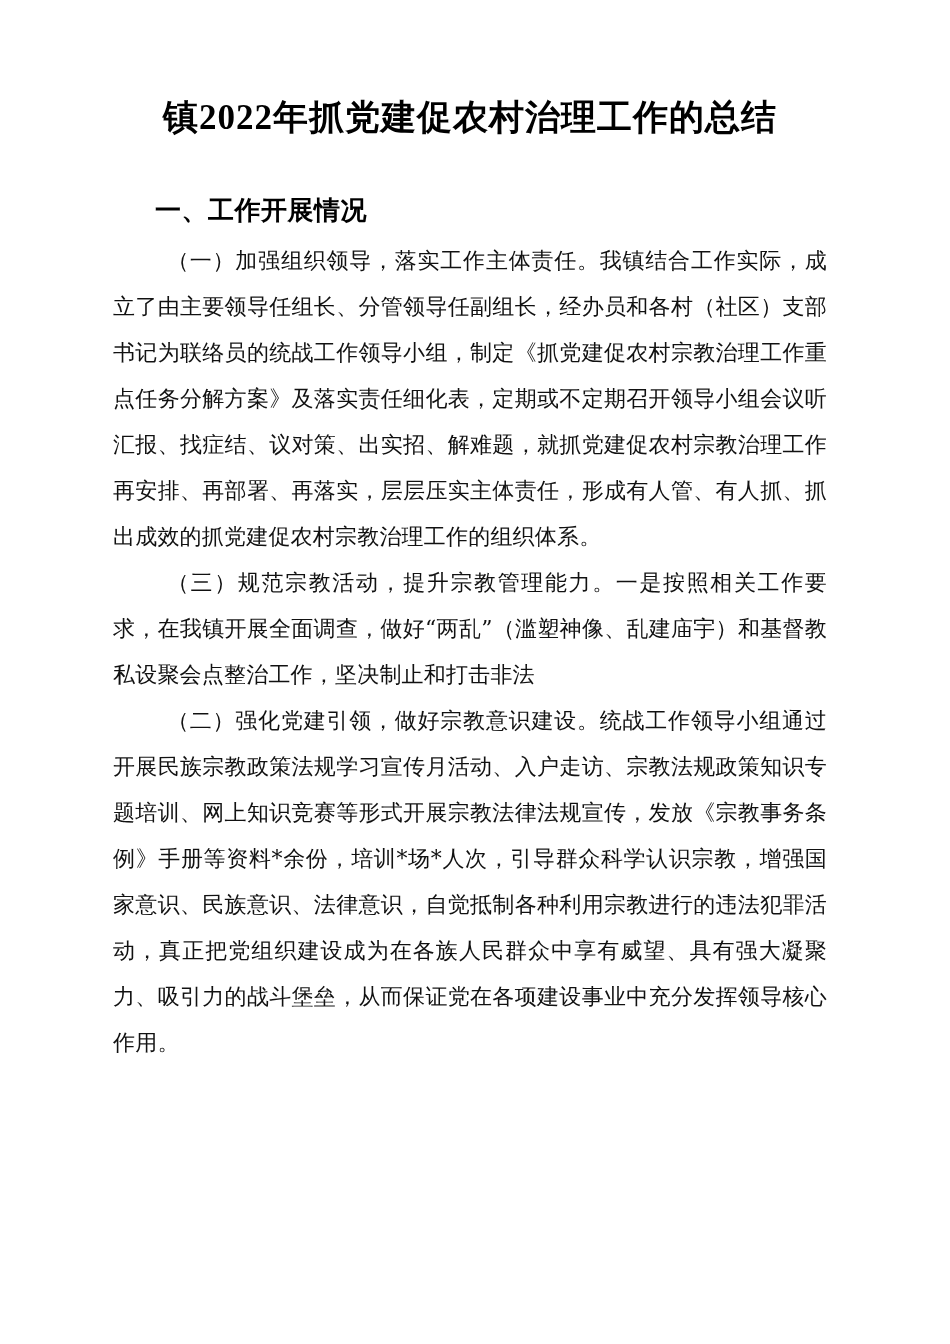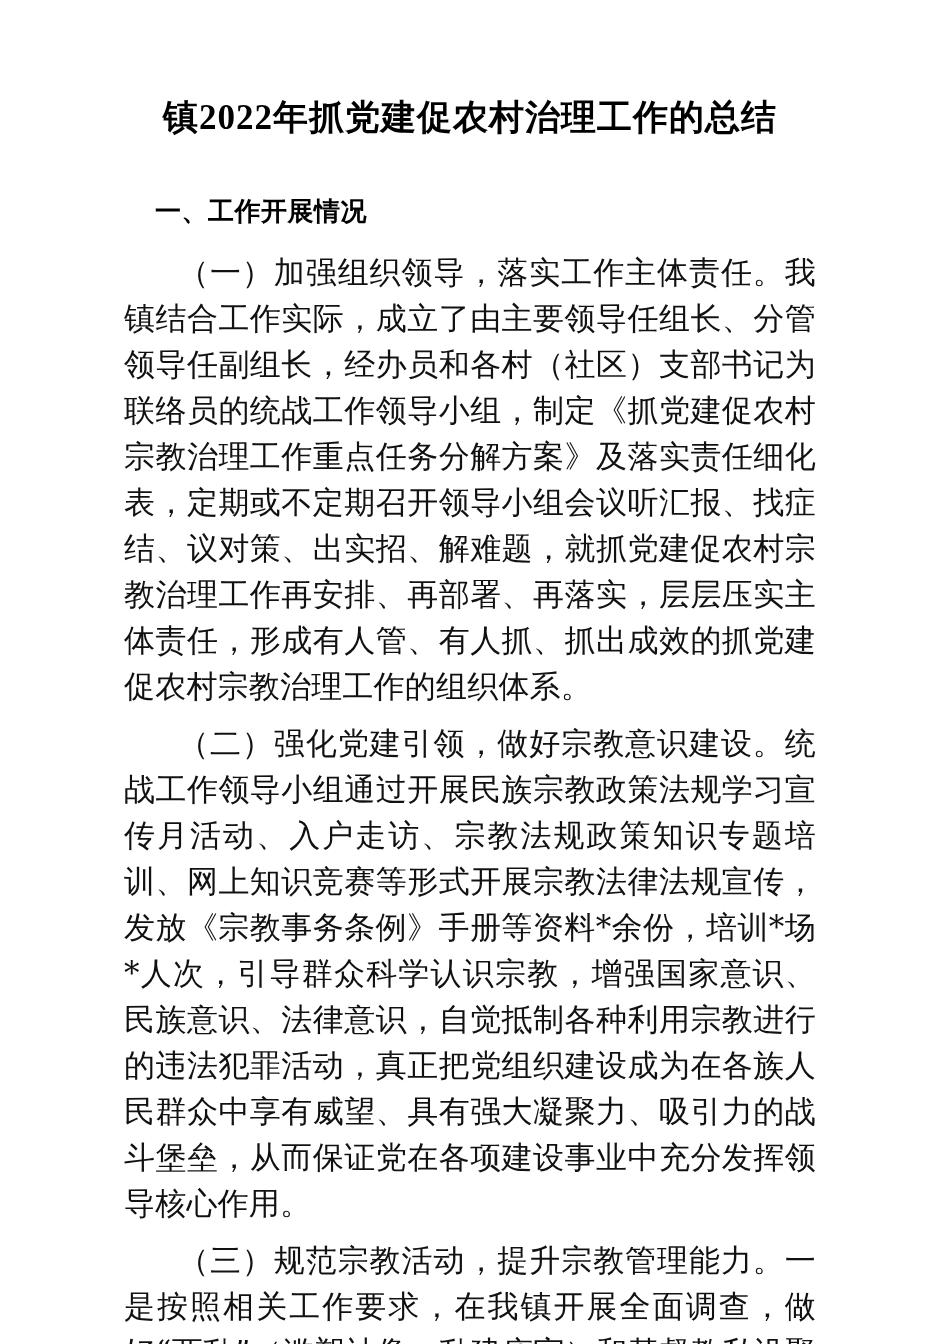--- a/index.html
+++ b/index.html
@@ -27,36 +27,36 @@
     font-size: 35px;
     line-height: 44px;
     color: #000000;
     text-align: center;
     letter-spacing: 1px;
     margin: 0;
     padding-top: 96px;
     white-space: nowrap;
   }
   .section-heading {
-    font-family: Liberation Sans, sans-serif;
+    font-family: Liberation Serif, serif;
     font-weight: bold;
     font-size: 26px;
     line-height: 34px;
     color: #000000;
     margin: 0;
     padding-top: 54px;
     text-indent: 42px;
     letter-spacing: 0.5px;
   }
   .body-para {
     font-family: "DejaVu Serif", "Liberation Serif", serif;
-    font-size: 31px;
+    font-size: 22px;
     line-height: 46px;
     color: #111111;
-    margin: 11px;
+    margin: 0;
     text-indent: 54px;
     text-align: justify;
     text-justify: inter-ideograph;
     letter-spacing: 0.2px;
     word-break: break-all;
   }
   .body-para.first-para {
     padding-top: 10px;
   }
   .body-para + .body-para {
@@ -68,18 +68,18 @@
 
 <div id="page">
   <div id="content">
 
     <h1 class="doc-title">镇2022年抓党建促农村治理工作的总结</h1>
 
     <h2 class="section-heading">一、工作开展情况</h2>
 
     <p class="body-para first-para">（一）加强组织领导，落实工作主体责任。我镇结合工作实际，成立了由主要领导任组长、分管领导任副组长，经办员和各村（社区）支部书记为联络员的统战工作领导小组，制定《抓党建促农村宗教治理工作重点任务分解方案》及落实责任细化表，定期或不定期召开领导小组会议听汇报、找症结、议对策、出实招、解难题，就抓党建促农村宗教治理工作再安排、再部署、再落实，层层压实主体责任，形成有人管、有人抓、抓出成效的抓党建促农村宗教治理工作的组织体系。</p>
 
+    <p class="body-para">（三）规范宗教活动，提升宗教管理能力。一是按照相关工作要求，在我镇开展全面调查，做好“两乱”（滥塑神像、乱建庙宇）和基督教私设聚会点整治工作，坚决制止和打击非法</p>
+
     <p class="body-para">（二）强化党建引领，做好宗教意识建设。统战工作领导小组通过开展民族宗教政策法规学习宣传月活动、入户走访、宗教法规政策知识专题培训、网上知识竞赛等形式开展宗教法律法规宣传，发放《宗教事务条例》手册等资料*余份，培训*场*人次，引导群众科学认识宗教，增强国家意识、民族意识、法律意识，自觉抵制各种利用宗教进行的违法犯罪活动，真正把党组织建设成为在各族人民群众中享有威望、具有强大凝聚力、吸引力的战斗堡垒，从而保证党在各项建设事业中充分发挥领导核心作用。</p>
-
-    <p class="body-para">（三）规范宗教活动，提升宗教管理能力。一是按照相关工作要求，在我镇开展全面调查，做好“两乱”（滥塑神像、乱建庙宇）和基督教私设聚会点整治工作，坚决制止和打击非法</p>
 
   </div>
 </div>
 
 </body></html>

